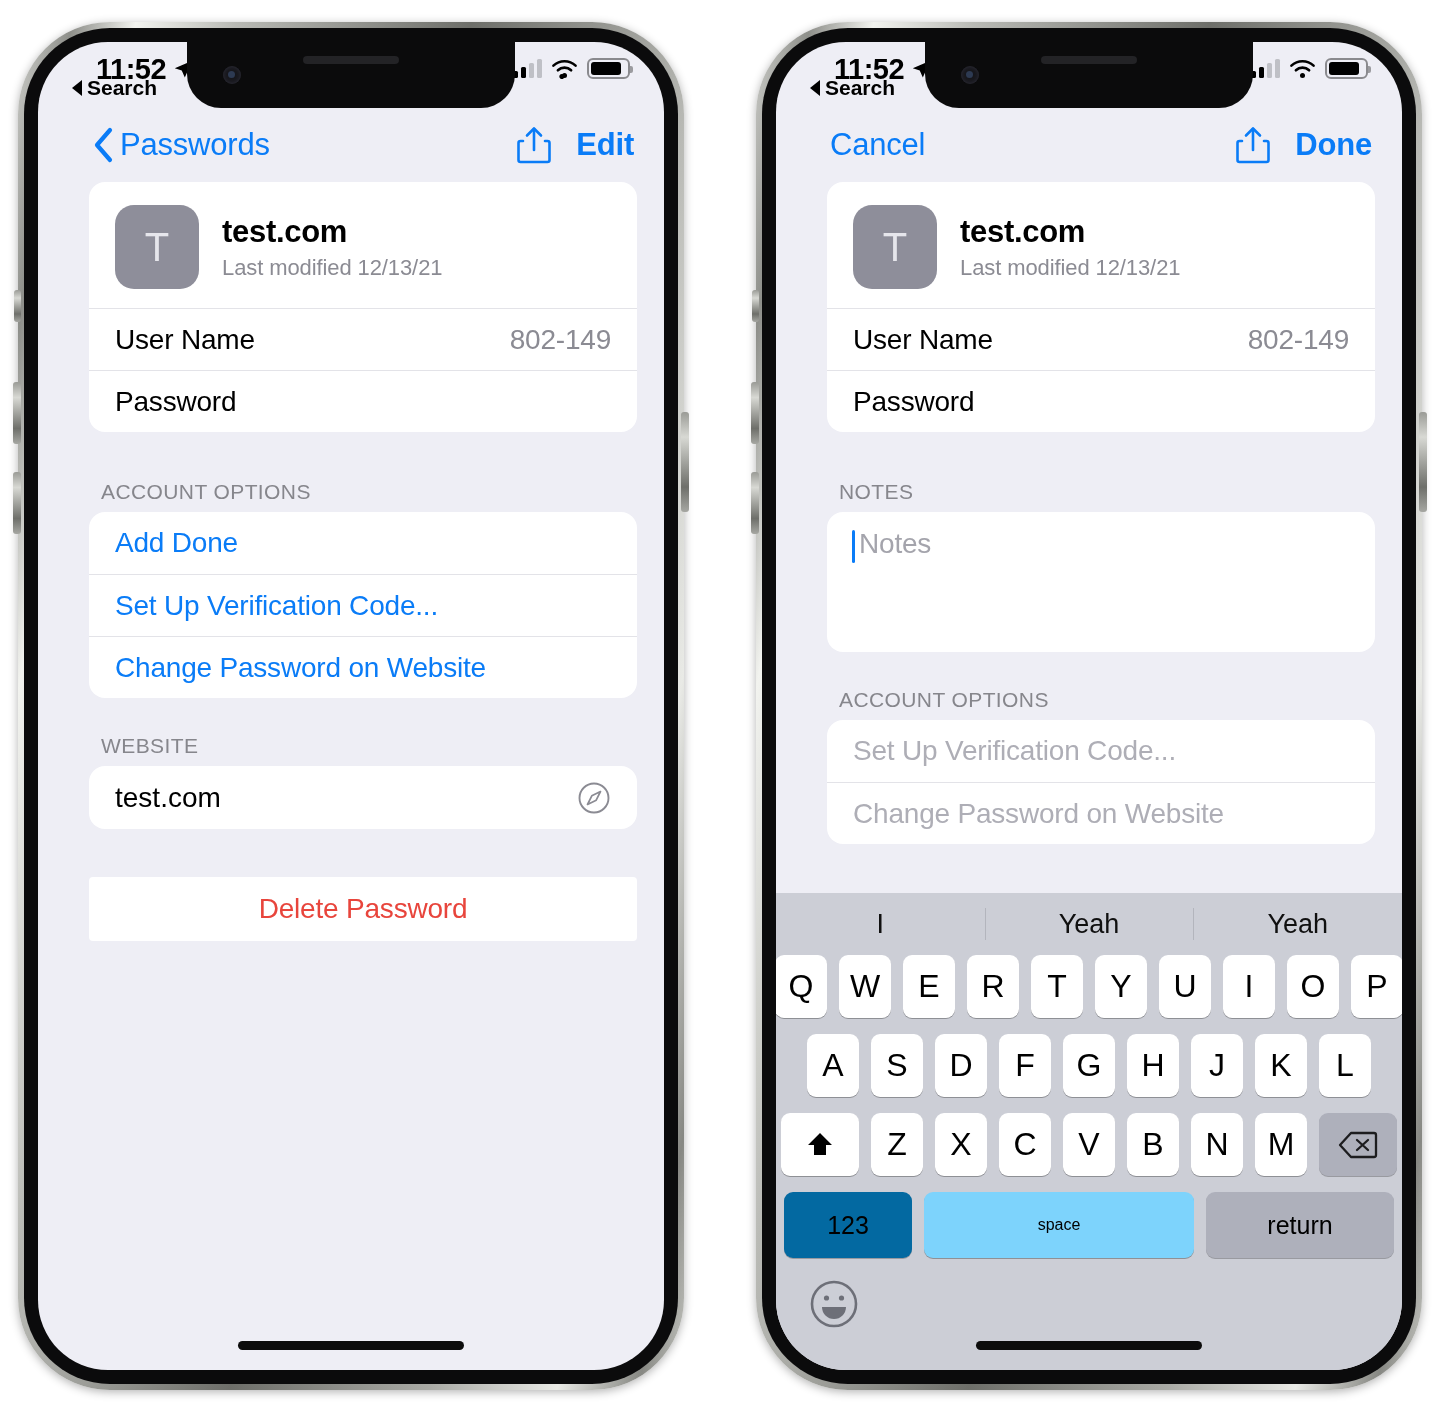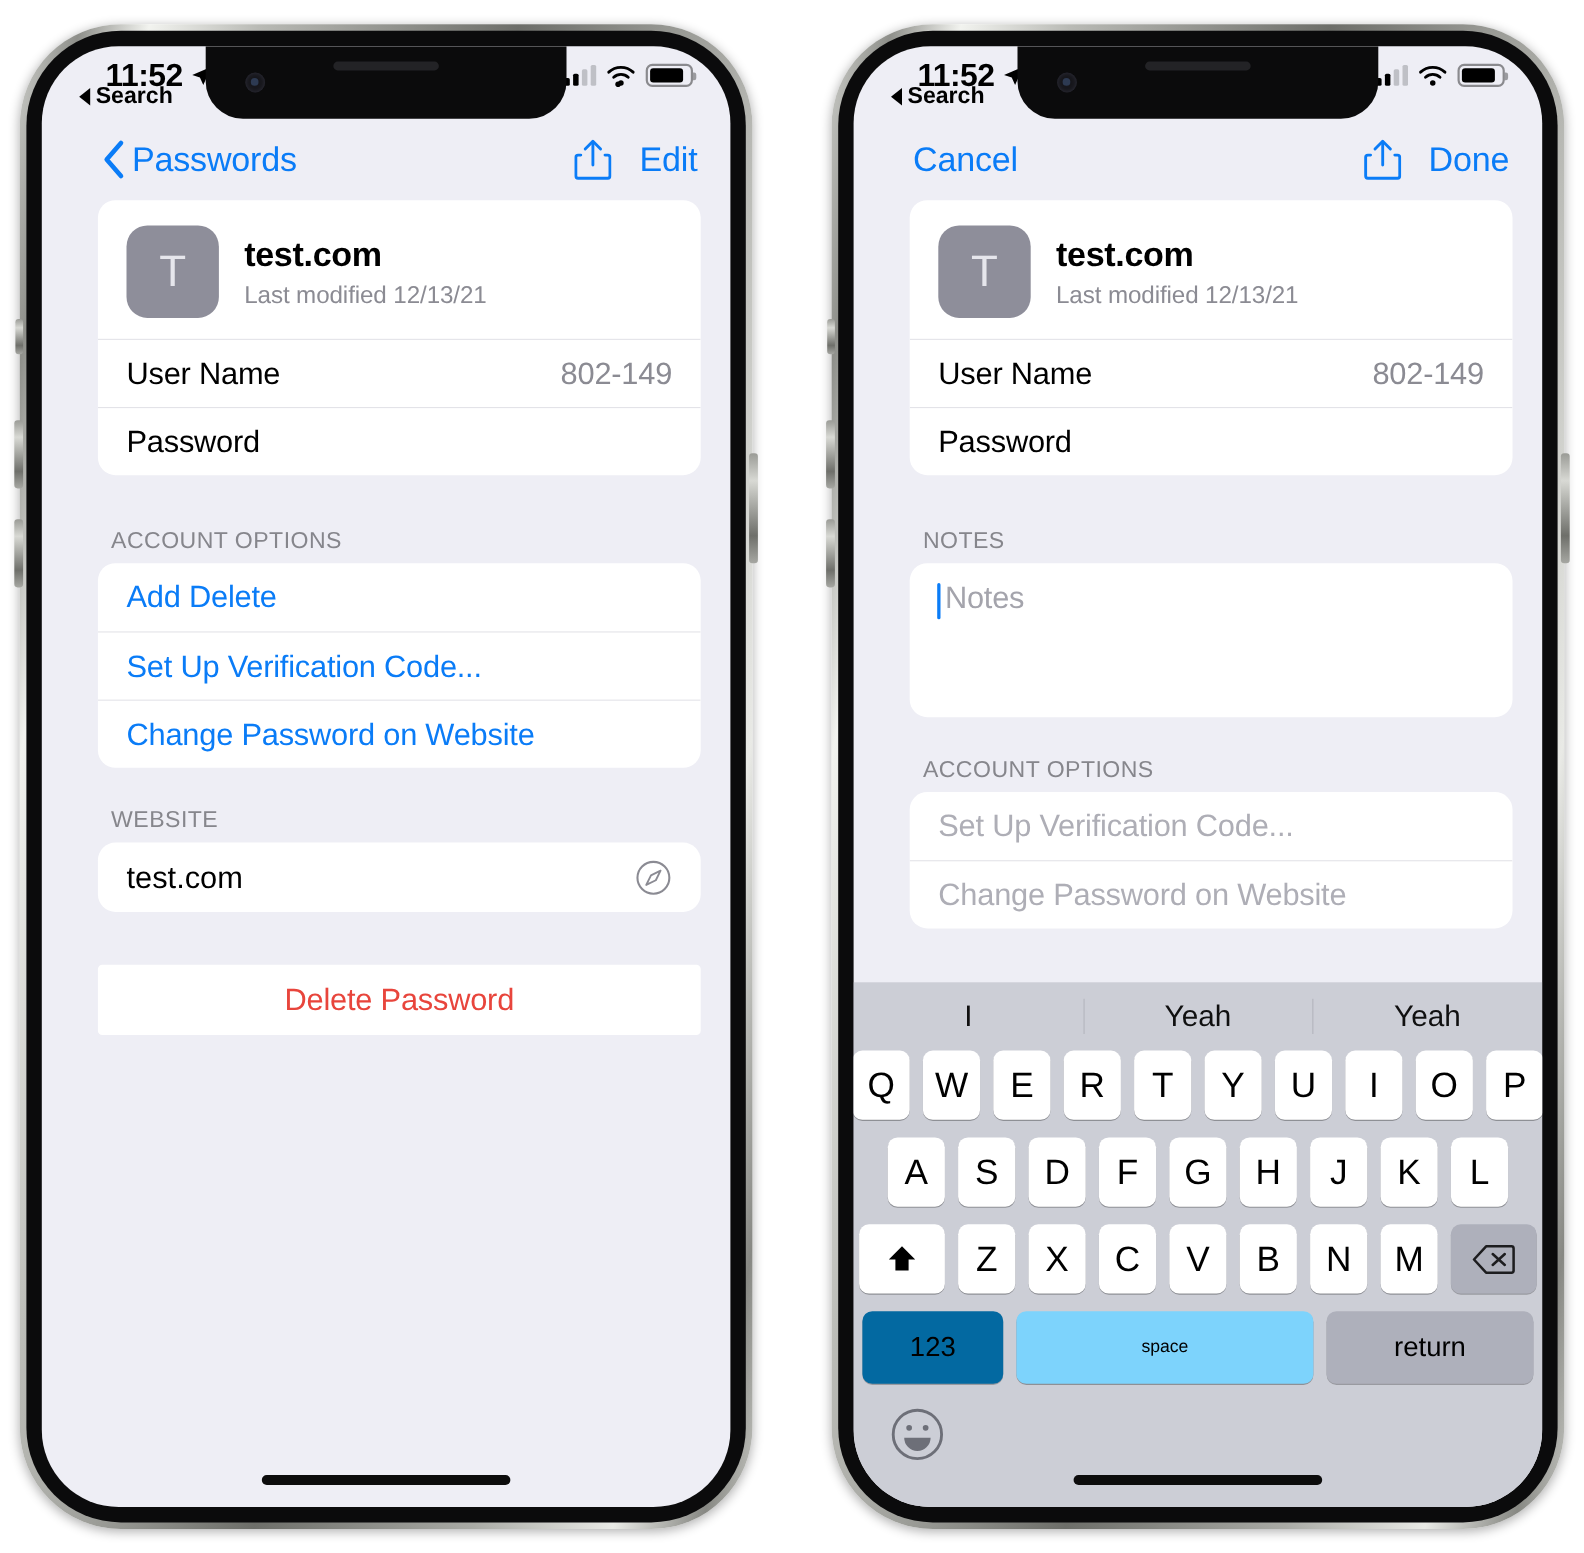--- a/index.html
+++ b/index.html
@@ -192,21 +192,21 @@
     box-sizing: border-box;
   }
   .nav-left { display: flex; align-items: center; gap: 6px; }
   .nav-back-chevron { display:block; }
   .nav-link {
     font-size: 31px;
     color: #0a7cf7;
     letter-spacing: -0.2px;
     white-space: nowrap;
   }
-  .nav-right { display: flex; align-items: center; gap: 25px; }
+  .nav-right { display: flex; align-items: center; gap: 25px; font-weight: bold; }
   .share-icon { display:block; }
 
   
   .content { padding: 0 27px; box-sizing: border-box; }
   .card {
     background: #ffffff;
     border-radius: 16px;
     overflow: hidden;
   }
   .acct-head {
@@ -486,21 +486,21 @@
           <div class="row">
             <span class="row-label">Password</span>
             <span class="row-value"></span>
           </div>
         </div>
 
         <div class="sect-gap-lg"></div>
         <div class="sect-header">ACCOUNT OPTIONS</div>
         <div class="card">
           <div class="row" style="border-top:none">
-            <span class="row-label row-link">Add Delete</span>
+            <span class="row-label row-link">Add Done</span>
           </div>
           <div class="row">
             <span class="row-label row-link">Set Up Verification Code...</span>
           </div>
           <div class="row">
             <span class="row-label row-link">Change Password on Website</span>
           </div>
         </div>
 
         <div class="sect-gap-md"></div>

